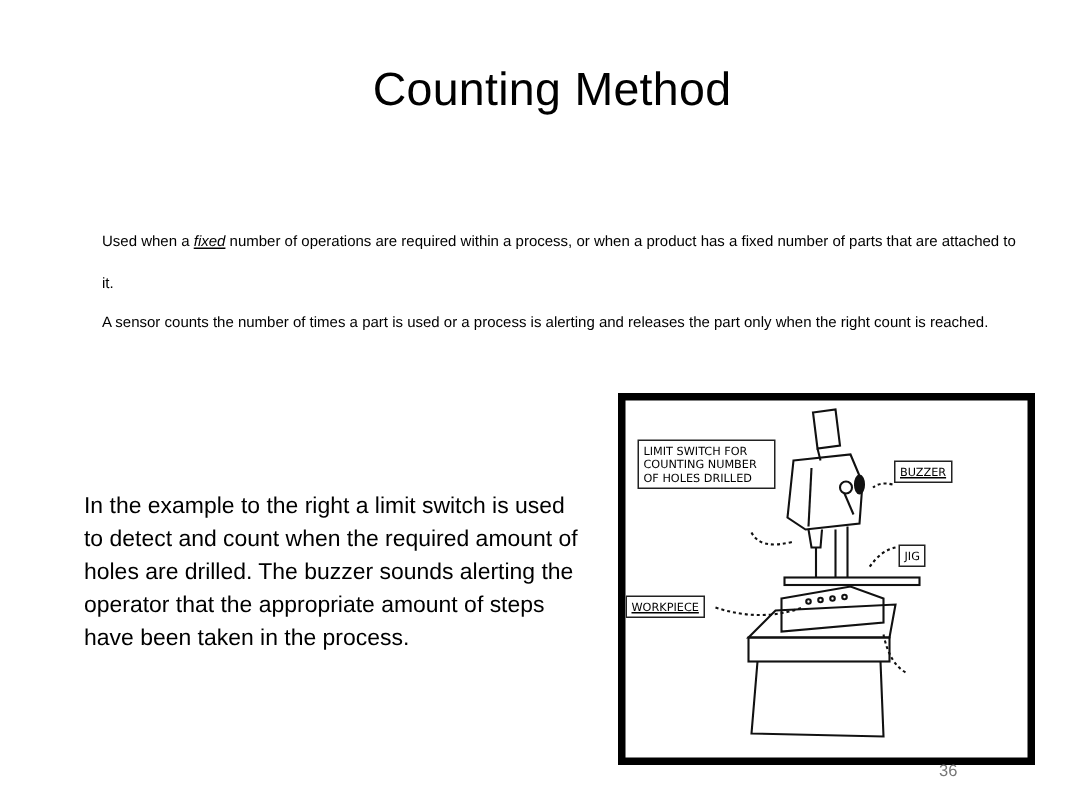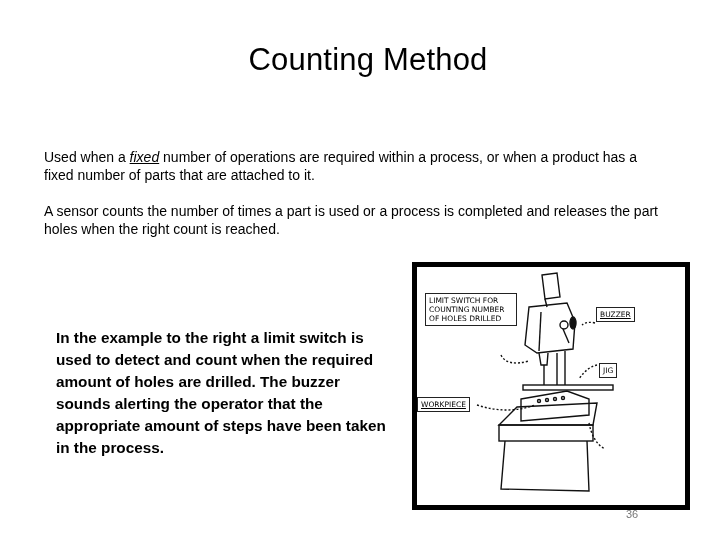--- a/index.html
+++ b/index.html
@@ -1,37 +1,37 @@
 <!DOCTYPE html>
 <html><head>
 <meta charset="utf-8">
 <style>
   html, body { margin:0; padding:0; }
   body { width:720px; height:540px; background:#ffffff; position:relative; overflow:hidden;
          font-family:"Liberation Sans", sans-serif; color:#000; }
   .title { position:absolute; left:0; top:42px; width:736px; text-align:center; font-size:31px; letter-spacing:0.2px; }
-  .para { position:absolute; left:44px; width:615px; font-size:14px; line-height:18px; }
+  .para { position:absolute; left:68px; width:615px; font-size:10px; line-height:28px; }
   .p1 { top:148px; }
   .p2 { top:202px; }
-  .p3 { position:absolute; left:56px; top:327px; width:330px; font-size:15.3px; line-height:22px;font-weight:bold; }
+  .p3 { position:absolute; left:56px; top:327px; width:330px; font-size:15.3px; line-height:22px; }
   .fixed { font-style:italic; text-decoration:underline; }
   .figure { position:absolute; left:412px; top:262px; width:268px; height:238px; border:5px solid #000; background:#fff; }
   .page-num { position:absolute; left:626px; top:508px; font-size:11px; color:#777; }
   .lbl { position:absolute; border:1.5px solid #222; background:#fff; font-family:"DejaVu Sans", sans-serif;
          font-size:7.5px; line-height:9px; padding:2px 3px; text-transform:uppercase; }
   svg { position:absolute; left:0; top:0; }
 </style>
 </head>
 <body>
 
 <div class="title">Counting Method</div>
 
 <div class="para p1"><span>Used when a </span><span class="fixed">fixed</span><span> number of operations are required within a process, or when a product has a fixed number of parts that are attached to it.</span></div>
 
-<div class="para p2">A sensor counts the number of times a part is used or a process is completed and releases the part holes when the right count is reached.</div>
+<div class="para p2">A sensor counts the number of times a part is used or a process is alerting and releases the part only when the right count is reached.</div>
 
 <div class="p3">In the example to the right a limit switch is used to detect and count when the required amount of holes are drilled.  The buzzer sounds alerting the operator that the appropriate amount of steps have been taken in the process.</div>
 
 <div class="figure">
   <svg width="268" height="238" viewBox="0 0 268 238">
     <g fill="none" stroke="#111" stroke-width="1.4">
 
       <path d="M125 8 L140 6 L143 30 L128 32 Z"></path>
 
       <path d="M112 40 L150 36 L158 55 L156 82 L120 86 L108 78 Z"></path>

